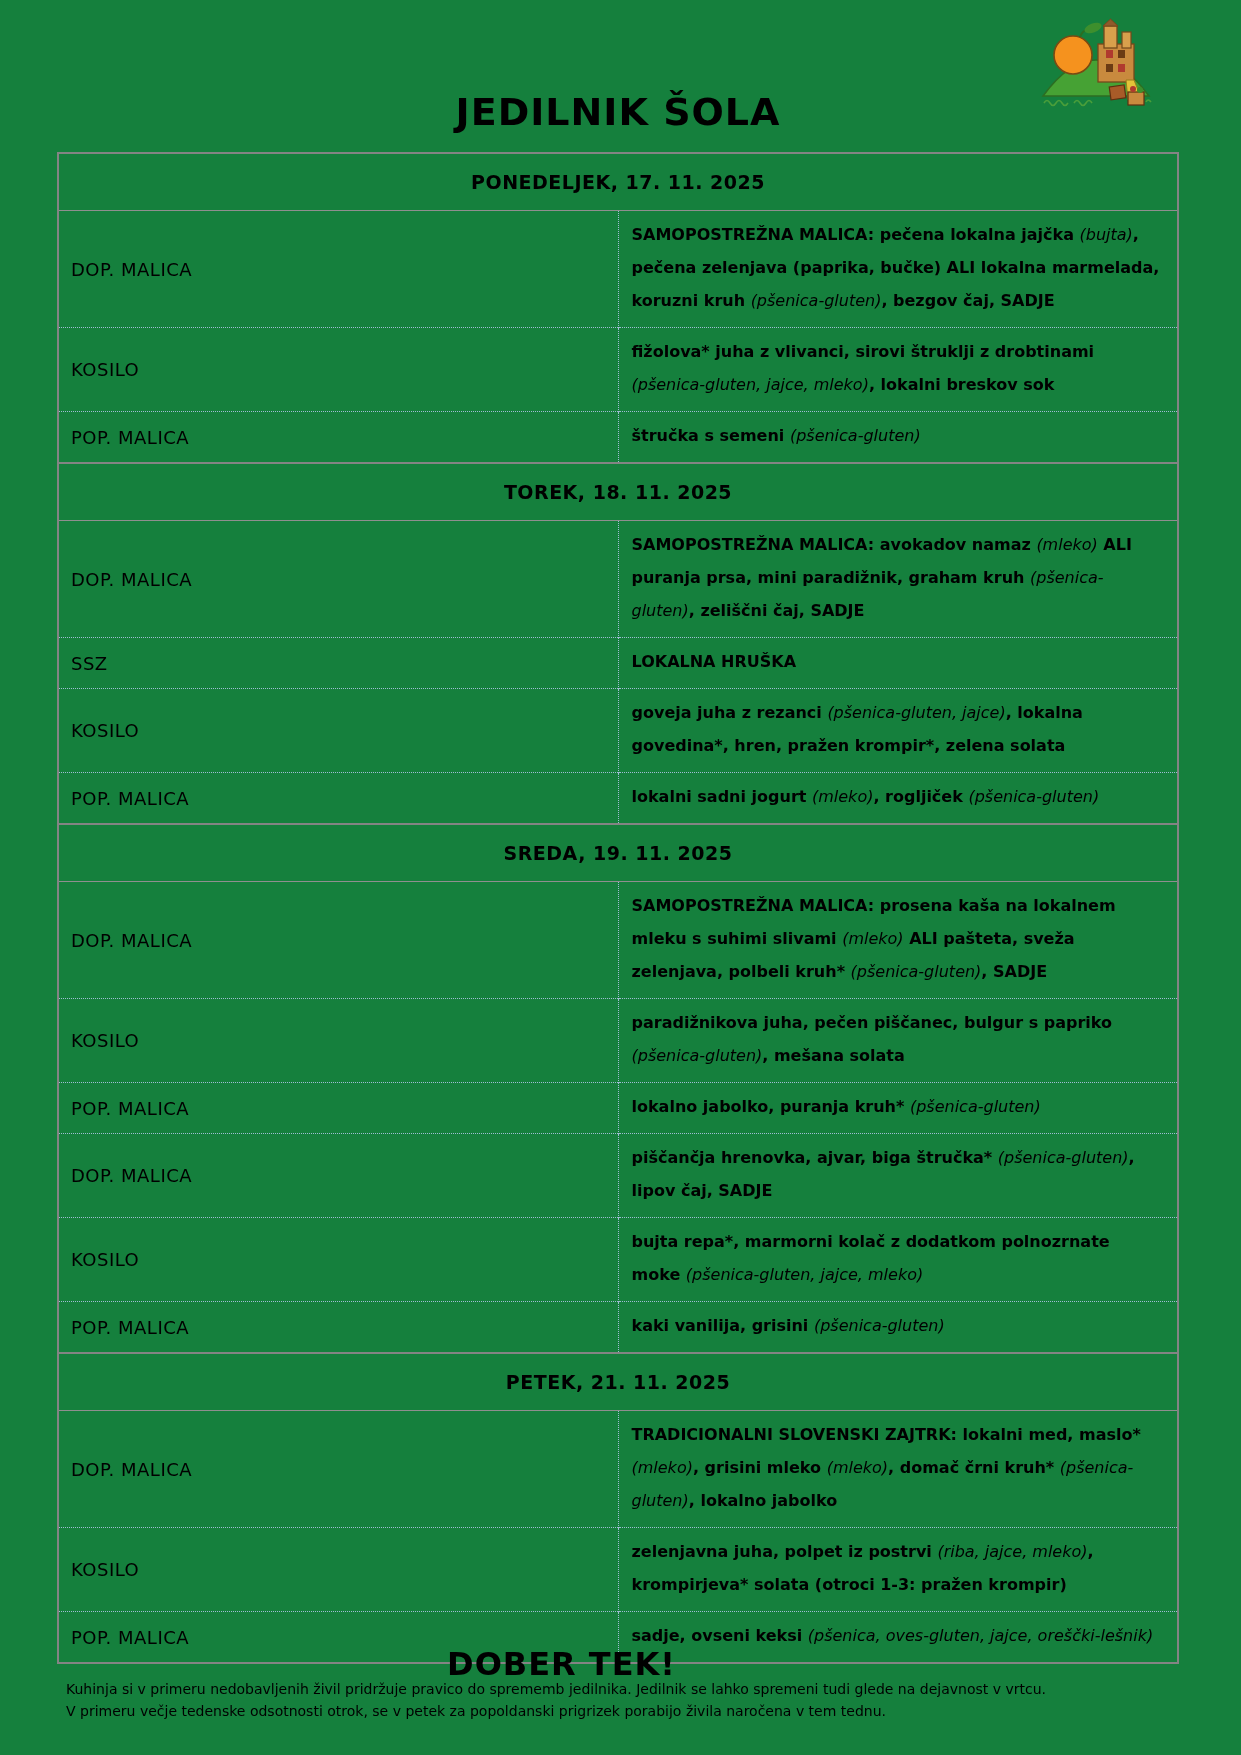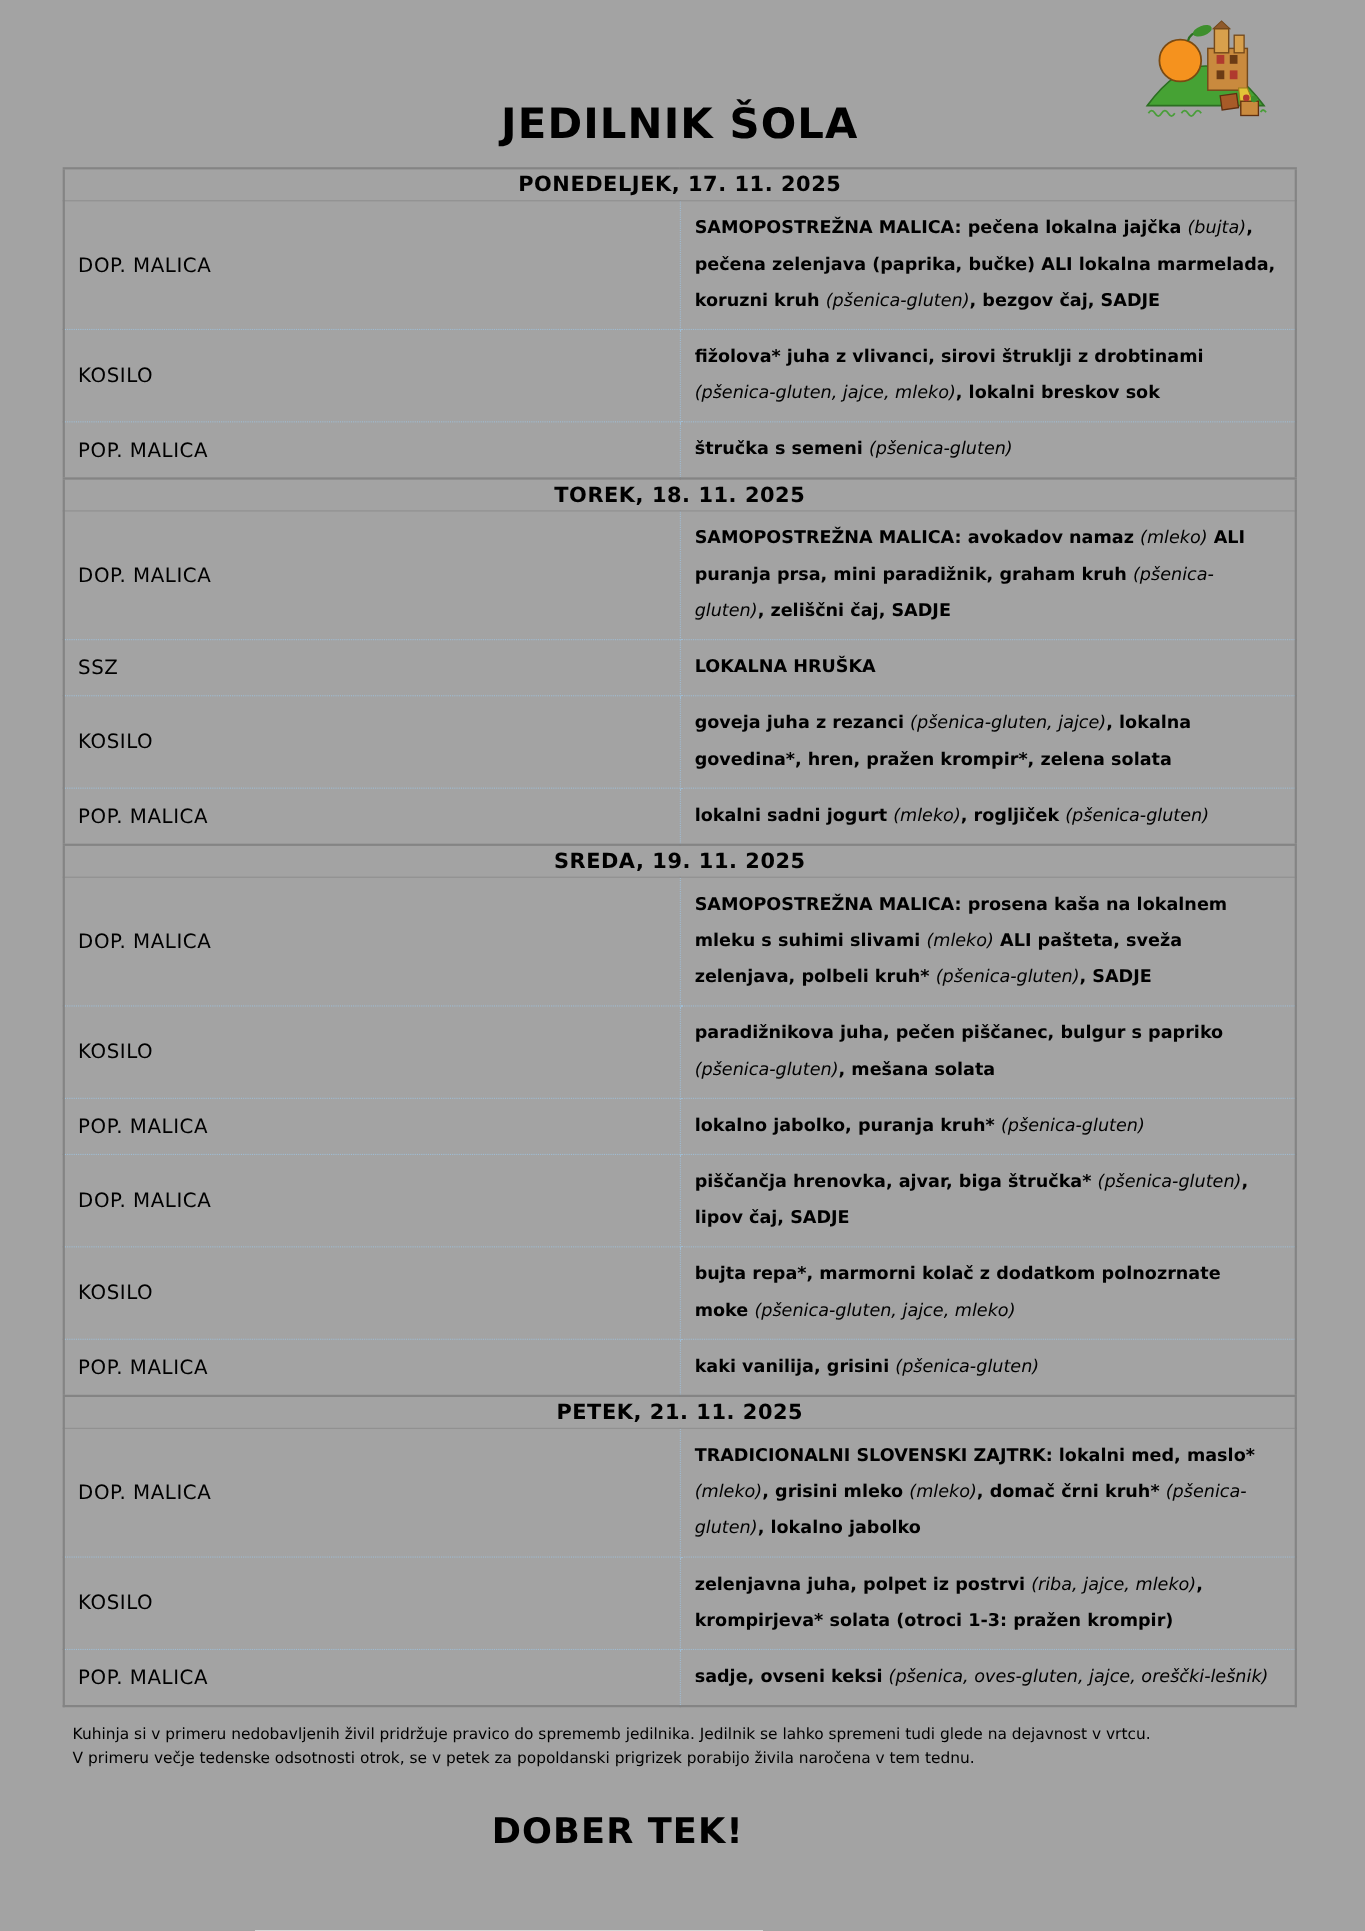--- a/index.html
+++ b/index.html
@@ -1,36 +1,36 @@
 <!DOCTYPE html>
 <html><head>
 <meta charset="utf-8">
 <style>
   * { margin:0; padding:0; box-sizing:border-box; }
   html,body { background:#ffffff; }
   body { font-family:"DejaVu Sans", sans-serif; color:#000; }
-  .page { position:relative; width:1241px; height:1755px; background:#a3a3a3; overflow:hidden; }
+  .page { position:relative; width:1241px; height:1755px; background:#15803d; overflow:hidden; }
 
   .logo { position:absolute; top:18px; left:1040px; width:112px; height:96px; }
 
   .title {
     padding-top:90px; margin-left:57px; width:1122px;
     text-align:center; font-size:38px; font-weight:bold; letter-spacing:1px;
     white-space:nowrap;
   }
 
   table.menu {
     margin:18px 0 0 57px; width:1122px;
     border-collapse:collapse; border:2px solid #848484;
     table-layout:fixed;
   }
   tr.day-header td {
     border-top:2px solid #848484; border-bottom:1px solid #8f8f8f;
     text-align:center; font-weight:bold; font-size:19px;
-    padding:3px 8px; letter-spacing:0.5px;
+    padding:17px 8px; letter-spacing:0.5px;
   }
   td.label-cell {
     width:226px; border-right:1px dotted #9fbdd4;
     font-size:18px; padding:8px 8px 8px 12px; vertical-align:middle;
     letter-spacing:0.5px;
     margin-top:34px;
   }
   td.content-cell {
     font-size:16px; font-weight:bold; line-height:33px;
     padding:7px 14px 10px 13px; vertical-align:middle;

